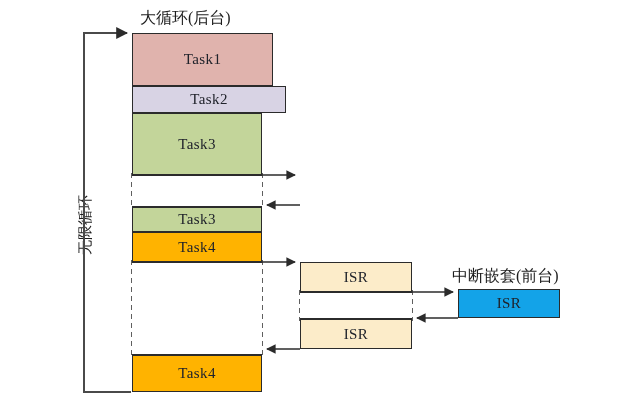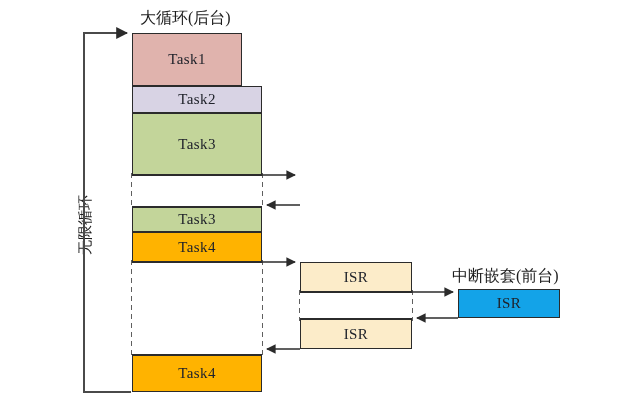--- a/index.html
+++ b/index.html
@@ -85,23 +85,23 @@
     <path d="M 300 349 L 267 349" fill="none" stroke="#2b2b2b" stroke-width="1.6" marker-end="url(#ah)"></path>
 
     <line x1="300" y1="290" x2="300" y2="321" stroke="#2b2b2b" stroke-width="1.5" stroke-dasharray="5,4"></line>
     <line x1="412" y1="290" x2="412" y2="321" stroke="#2b2b2b" stroke-width="1.5" stroke-dasharray="5,4"></line>
 
     <path d="M 412 292 L 453 292" fill="none" stroke="#2b2b2b" stroke-width="1.6" marker-end="url(#ah)"></path>
 
     <path d="M 458 318 L 417 318" fill="none" stroke="#2b2b2b" stroke-width="1.6" marker-end="url(#ah)"></path>
   </svg>
 
-  <div class="box" id="b-task1" style="left:132px; top:33px; width:110px; height:53px; background:#e0b3ad;">Task1</div>
+  <div class="box" id="b-task1" style="left:132px; top:33px; width:141px; height:53px; background:#e0b3ad;">Task1</div>
 
-  <div class="box" id="b-task2" style="left:132px; top:86px; width:130px; height:27px; background:#d8d3e4;">Task2</div>
+  <div class="box" id="b-task2" style="left:132px; top:86px; width:154px; height:27px; background:#d8d3e4;">Task2</div>
 
   <div class="box" id="b-task3a" style="left:132px; top:113px; width:130px; height:62px; background:#c3d59a;">Task3</div>
 
   <div class="box" id="b-gap-upper" style="left:132px; top:175px; width:130px; height:32px; background:#ffffff; border-left:none; border-right:none;"></div>
 
   <div class="box" id="b-task3b" style="left:132px; top:207px; width:130px; height:25px; background:#c3d59a;">Task3</div>
 
   <div class="box" id="b-task4a" style="left:132px; top:232px; width:130px; height:30px; background:#ffb300;">Task4</div>
 
   <div class="box" id="b-gap-lower" style="left:132px; top:262px; width:130px; height:93px; background:#ffffff; border-left:none; border-right:none;"></div>

